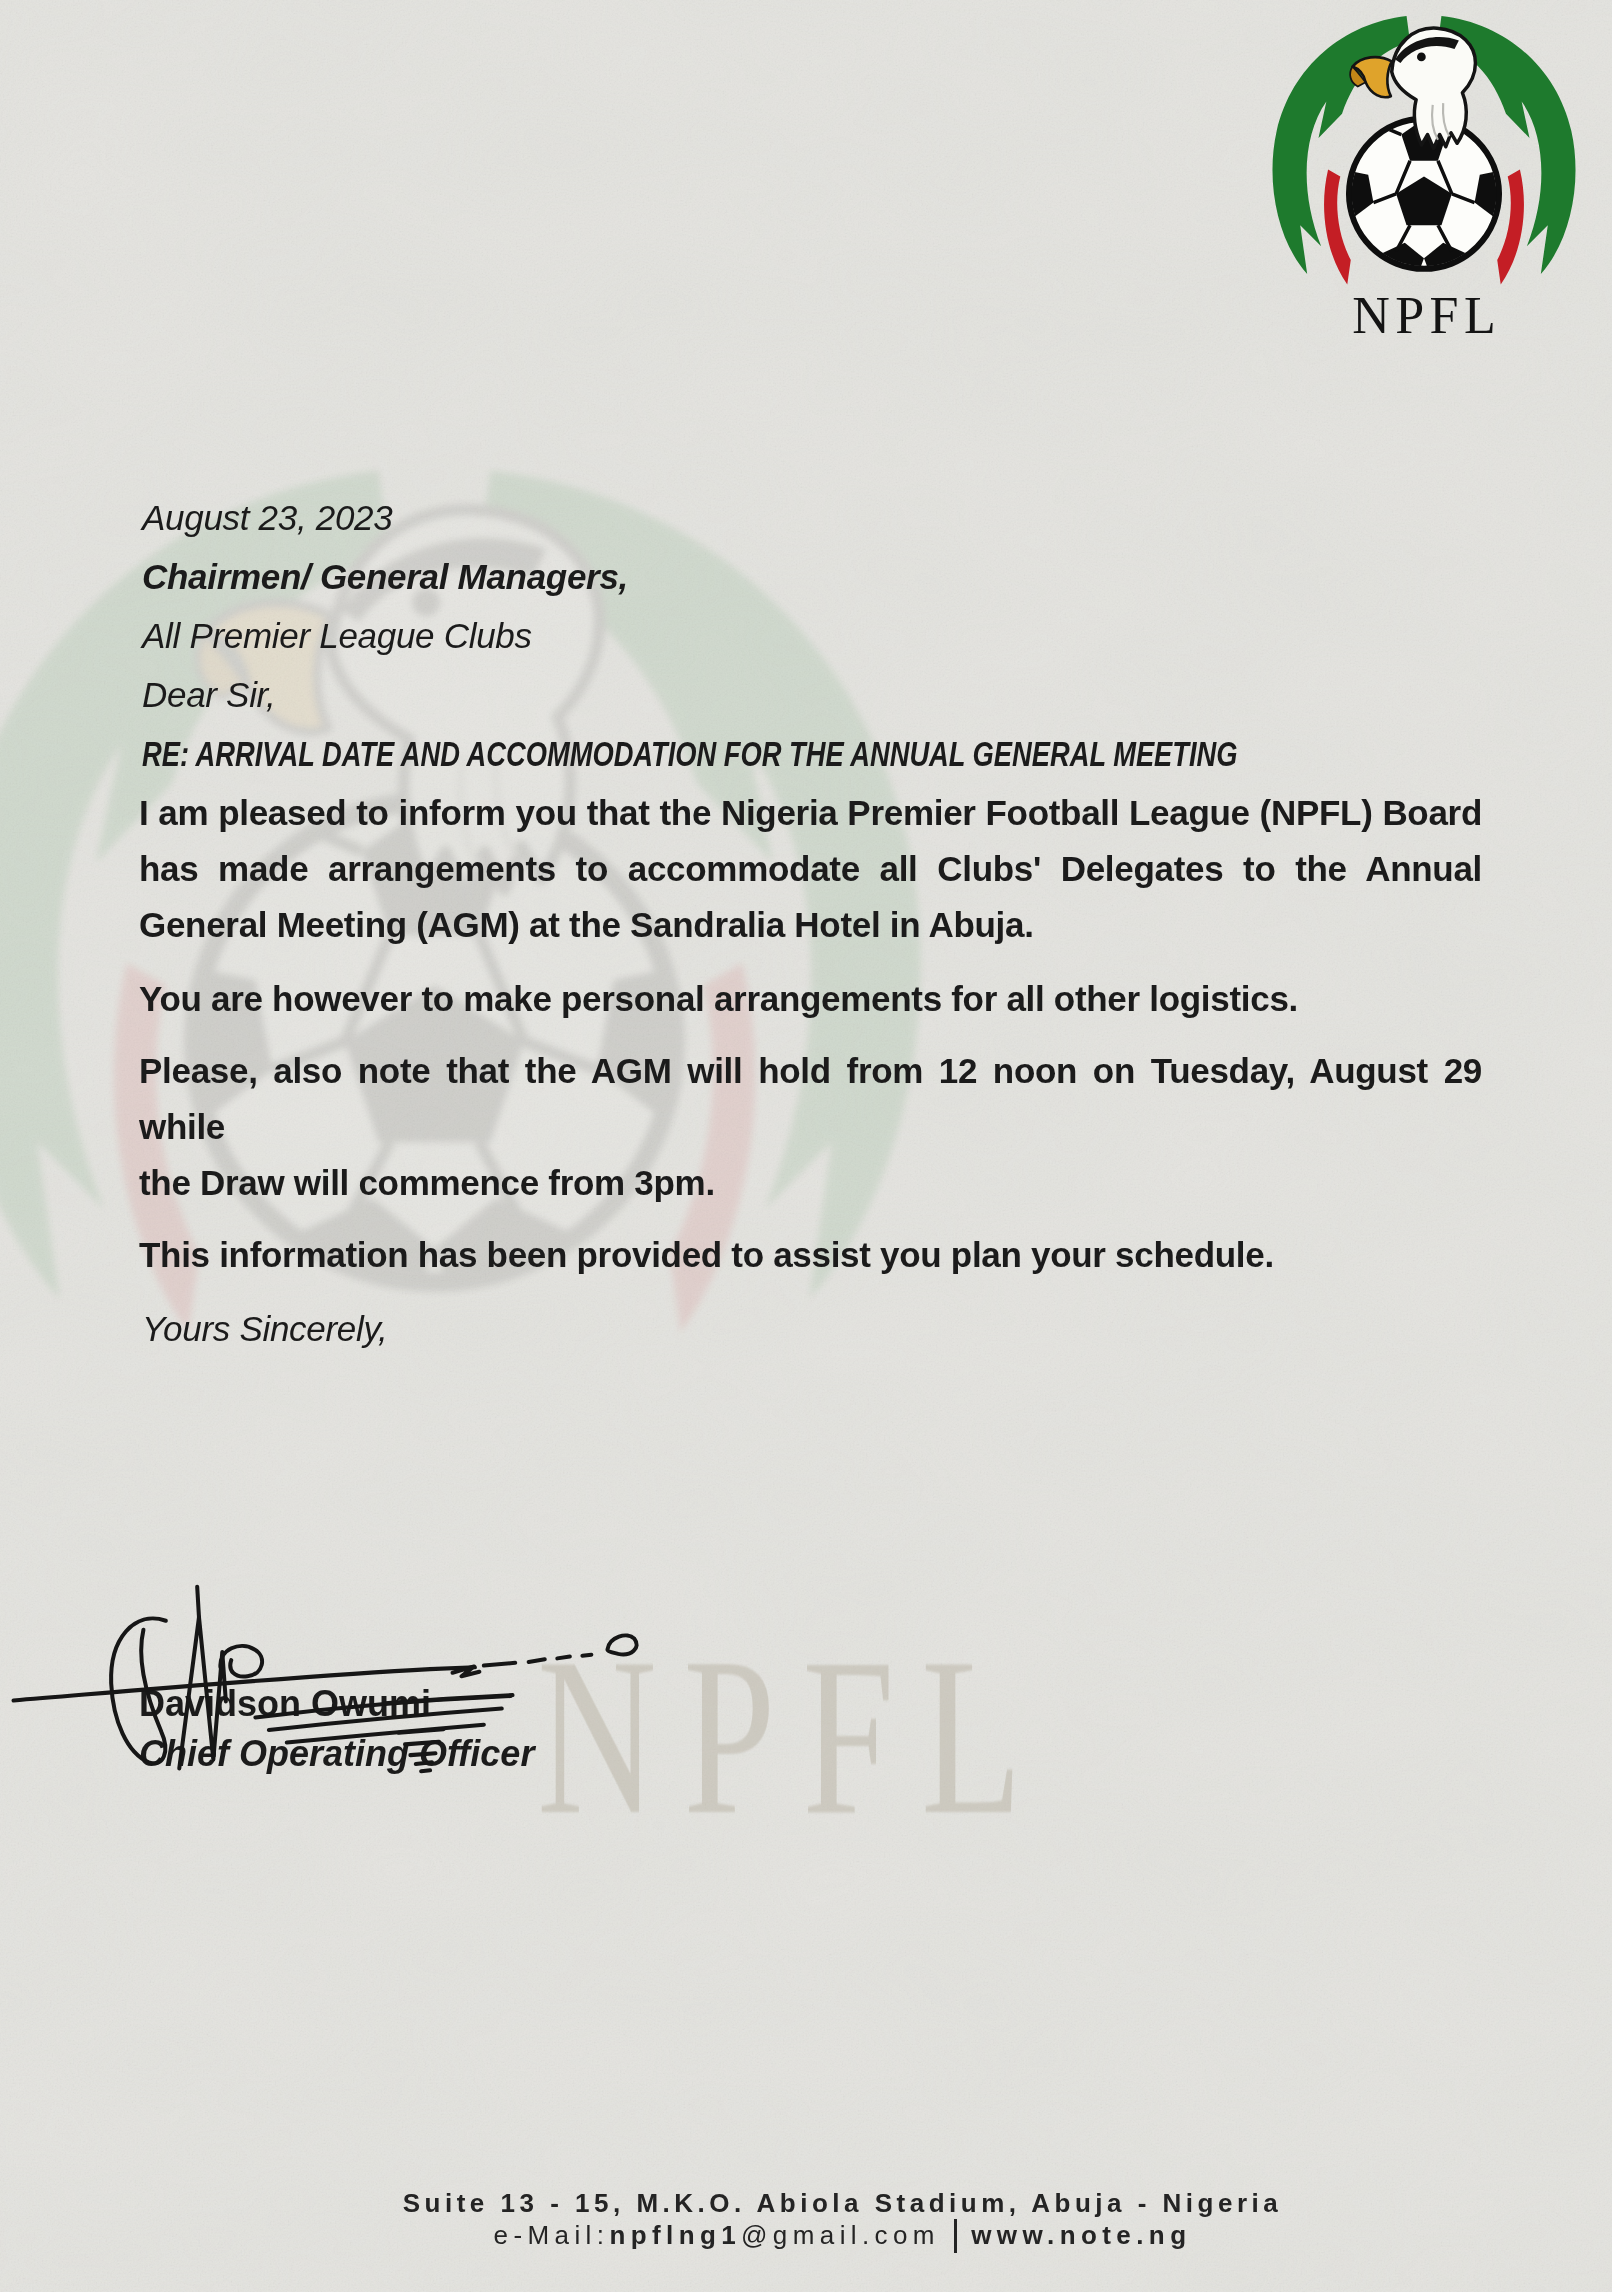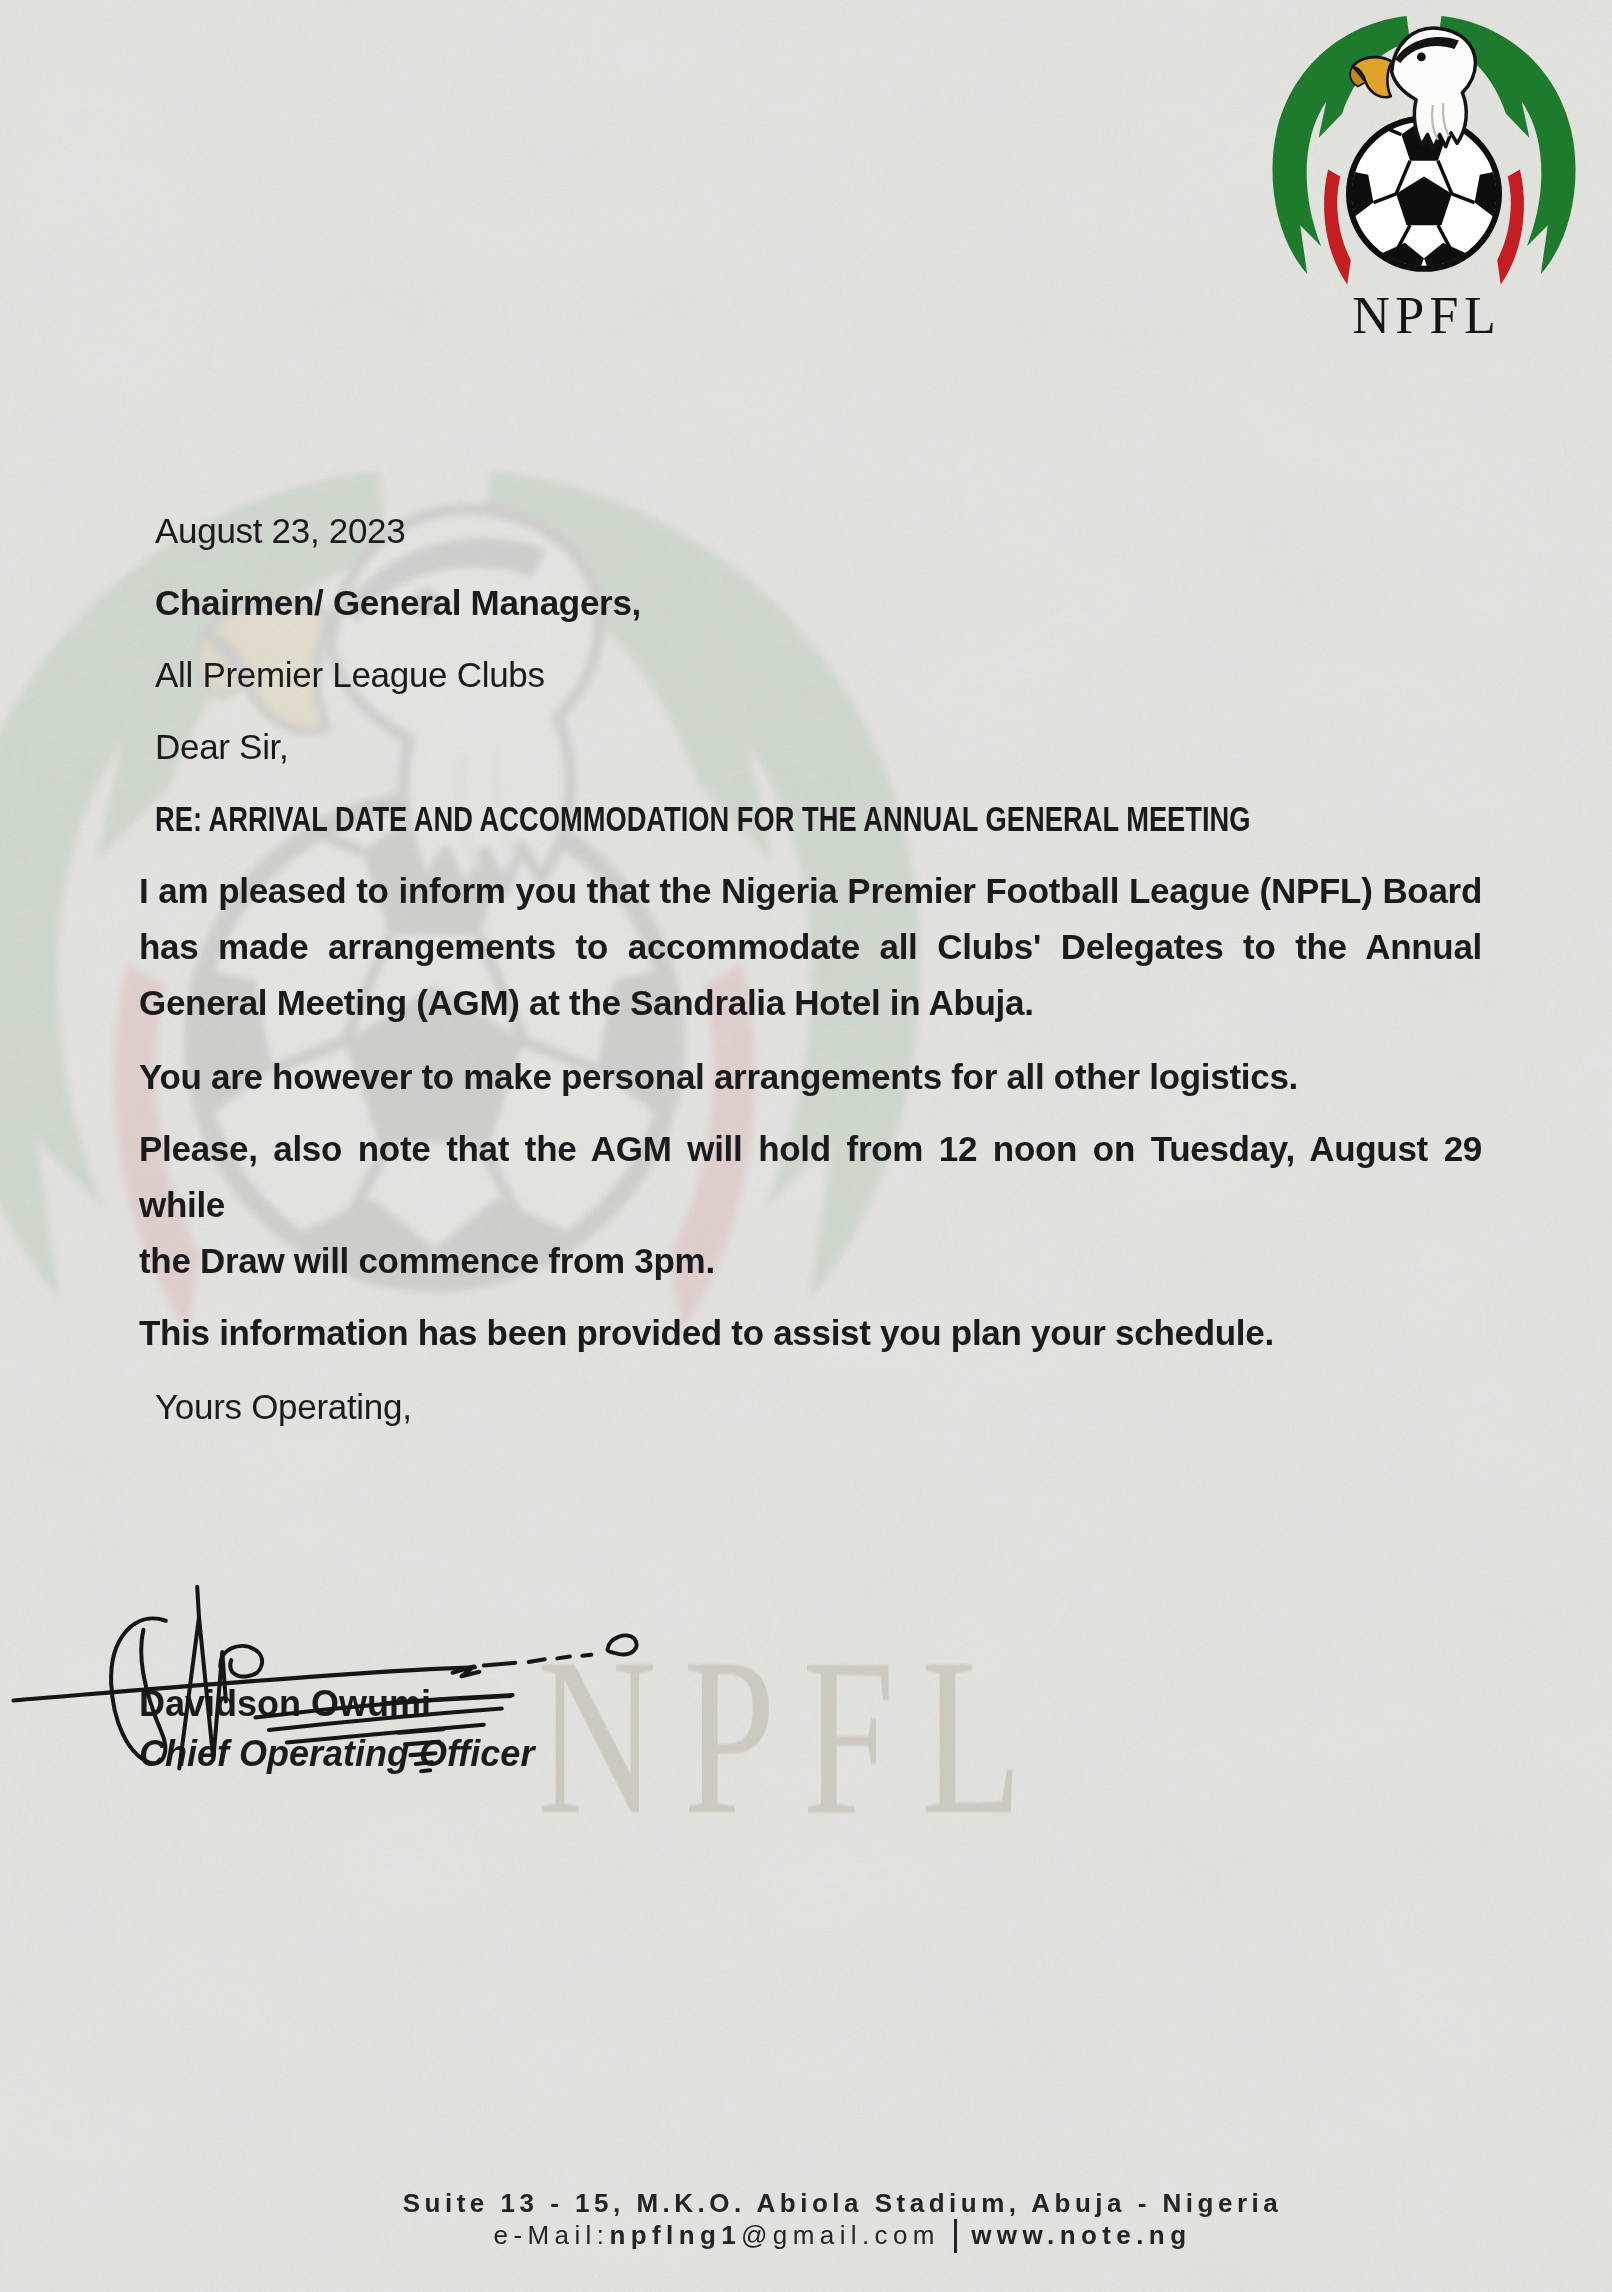--- a/index.html
+++ b/index.html
@@ -31,21 +31,21 @@
     width:358px;text-align:center;margin-top:-3.6px;
     font-family:"Liberation Serif",serif;font-size:52px;line-height:1.1;
     letter-spacing:5.4px;color:#141414;text-indent:5.4px;
   }
 
   
   .letter-body{
     position:absolute;left:139px;top:487px;width:1343px;z-index:2;
     font-size:35px;line-height:56px;letter-spacing:-0.3px;
   }
-  .letter-body p{margin:16px;}
+  .letter-body p{margin:3px;font-style:italic;}
   .bold{font-weight:700;}
   .date{margin-bottom:84px;}
   .addr-title{margin-bottom:19.7px;font-weight:700;}
   .addr-org{margin-bottom:23px;}
   .salutation{margin-bottom:14.3px;}
   .subject{margin-bottom:22.4px;white-space:nowrap;}
   .subject-inner{
     display:inline-block;font-weight:700;white-space:nowrap;
     transform:scaleX(.78);transform-origin:0 60%;letter-spacing:0;
   }
@@ -160,21 +160,21 @@
 
     <div class="para">
       <div class="line j">Please, also note that the AGM will hold from 12 noon on Tuesday, August 29 while</div>
       <div class="line">the Draw will commence from 3pm.</div>
     </div>
 
     <div class="para gap-lg">
       <div class="line">This information has been provided to assist you plan your schedule.</div>
     </div>
 
-    <p class="closing">Yours Operating,</p>
+    <p class="closing">Yours Sincerely,</p>
   </main>
 
   <svg class="signature-svg" width="690" height="215" viewBox="0 0 770 240">
     <g fill="none" stroke="#161616" stroke-width="4.5" stroke-linecap="round" stroke-linejoin="round">
       <path d="M185,60 C150,48 122,80 124,130 C126,172 142,208 166,218 C182,224 190,206 180,184 C164,146 152,104 160,70"></path>
       <path d="M200,225 L222,56 L238,215 L248,95 L252,150"></path>
       <path d="M222,56 L220,22"></path>
       <path d="M246,112 C244,92 268,82 284,92 C298,100 294,120 276,122 C262,124 254,116 258,104"></path>
       <path d="M15,149 C150,138 330,122 480,114 L530,112"></path>
       <path d="M505,118 l 24,-7 l -14,11 l 20,-5"></path>

